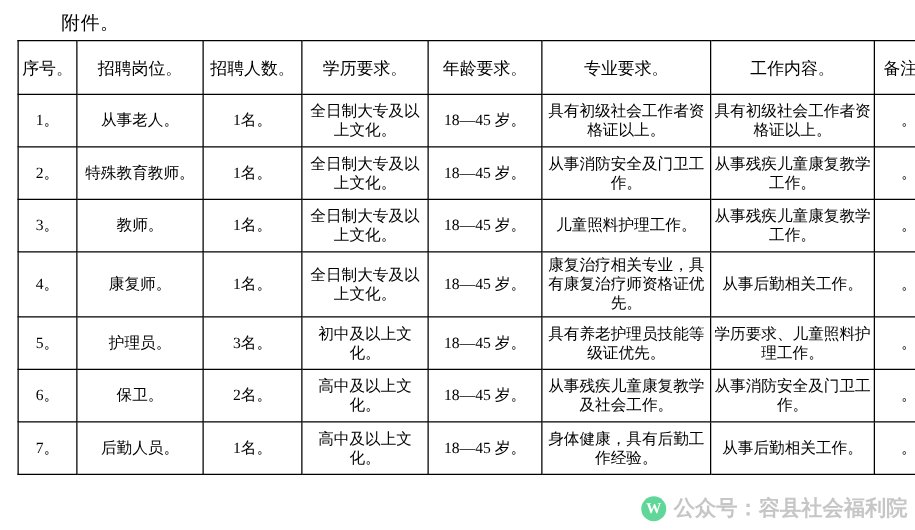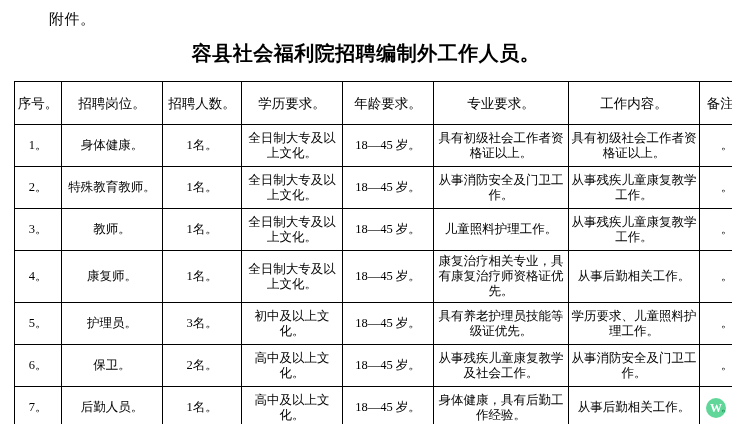--- a/index.html
+++ b/index.html
@@ -92,39 +92,38 @@
     opacity: 0.75;
   }
 </style>
 </head>
 <body>
 
 <div class="page">
 
   <div class="attach-label">附件。</div>
 
-  <div class="doc-title">容县社会福利院招聘编制外工作人员。</div>
 
   <table class="main">
     <thead>
       <tr>
         <th class="col-seq">序号。</th>
         <th class="col-post">招聘岗位。</th>
         <th class="col-num">招聘人数。</th>
         <th class="col-edu">学历要求。</th>
         <th class="col-age">年龄要求。</th>
         <th class="col-major">专业要求。</th>
         <th class="col-work">工作内容。</th>
         <th class="col-note">备注。</th>
       </tr>
     </thead>
     <tbody>
       <tr class="rowcell">
         <td class="row-seq">1。</td>
-        <td>身体健康。</td>
+        <td>从事老人。</td>
         <td class="row-num">1名。</td>
         <td>全日制大专及以上文化。</td>
         <td>18—45 岁。</td>
         <td>具有初级社会工作者资格证以上。</td>
         <td>具有初级社会工作者资格证以上。</td>
         <td>。</td>
       </tr>
       <tr class="rowcell">
         <td class="row-seq">2。</td>
         <td>特殊教育教师。</td>
@@ -183,15 +182,16 @@
         <td>18—45 岁。</td>
         <td>身体健康，具有后勤工作经验。</td>
         <td>从事后勤相关工作。</td>
         <td>。</td>
       </tr>
     </tbody>
   </table>
 
   <div class="watermark">
     <span class="wm-logo">W</span>
+    <span>公众号：容县社会福利院</span>
   </div>
 
 </div>
 
 </body></html>

